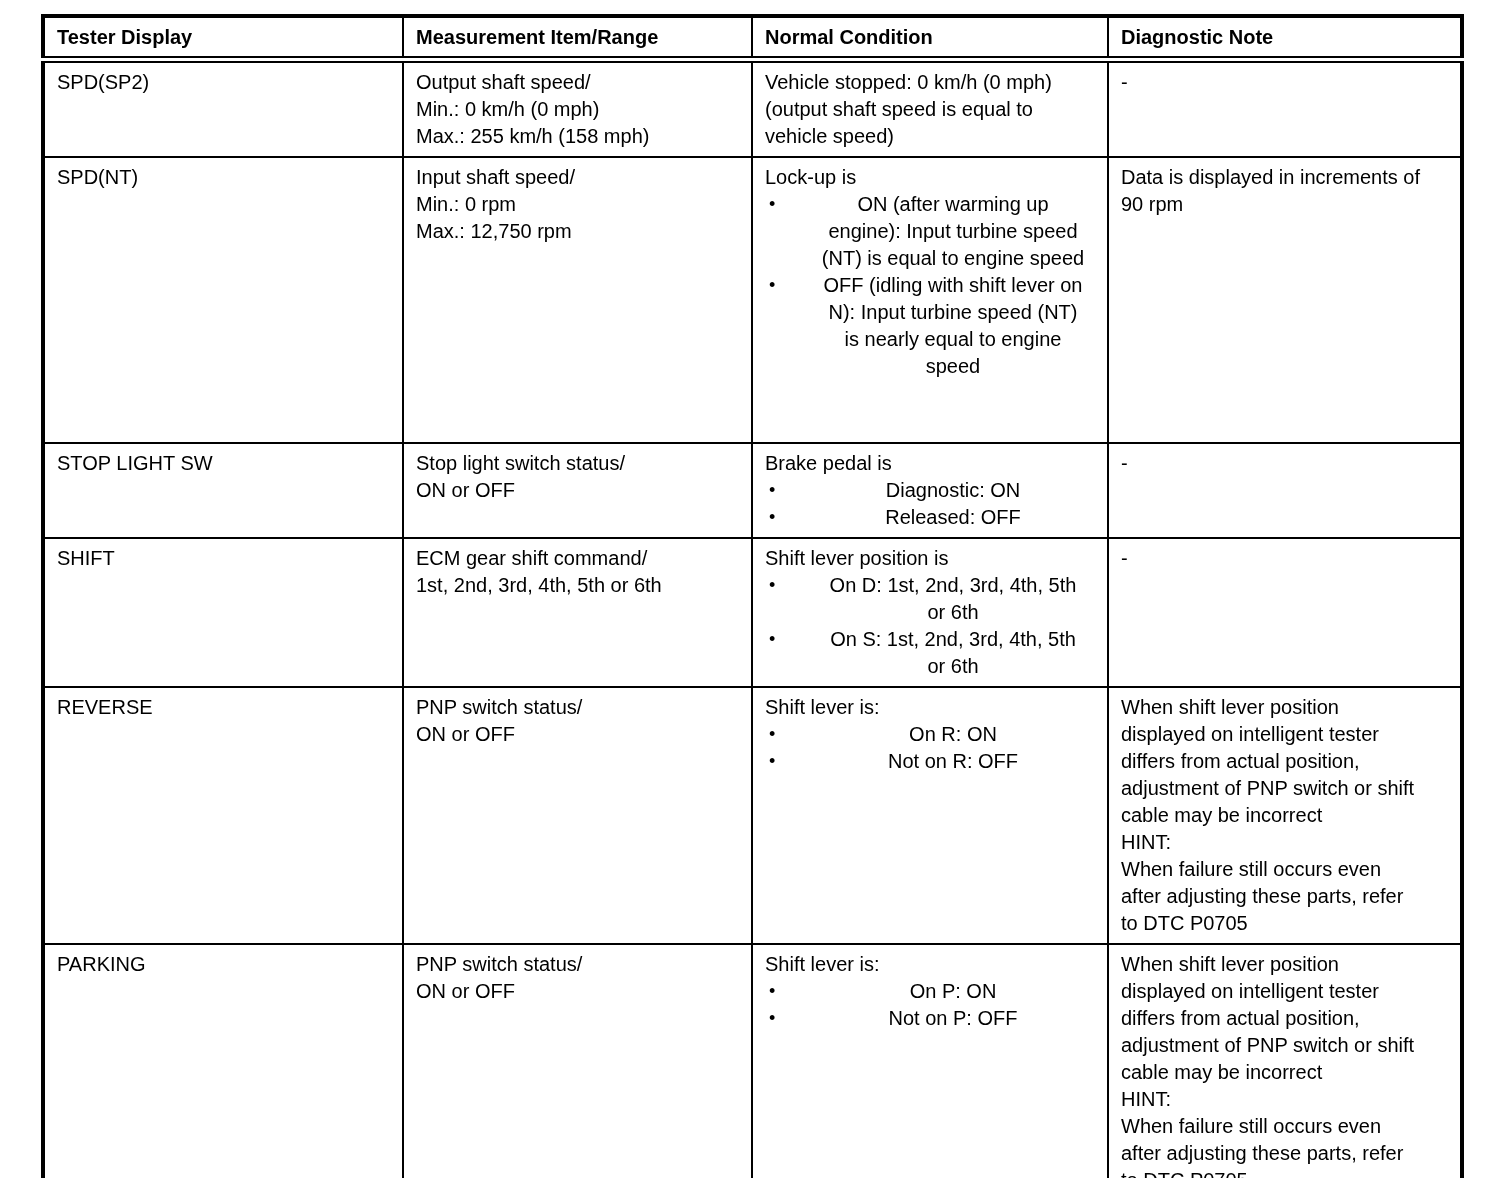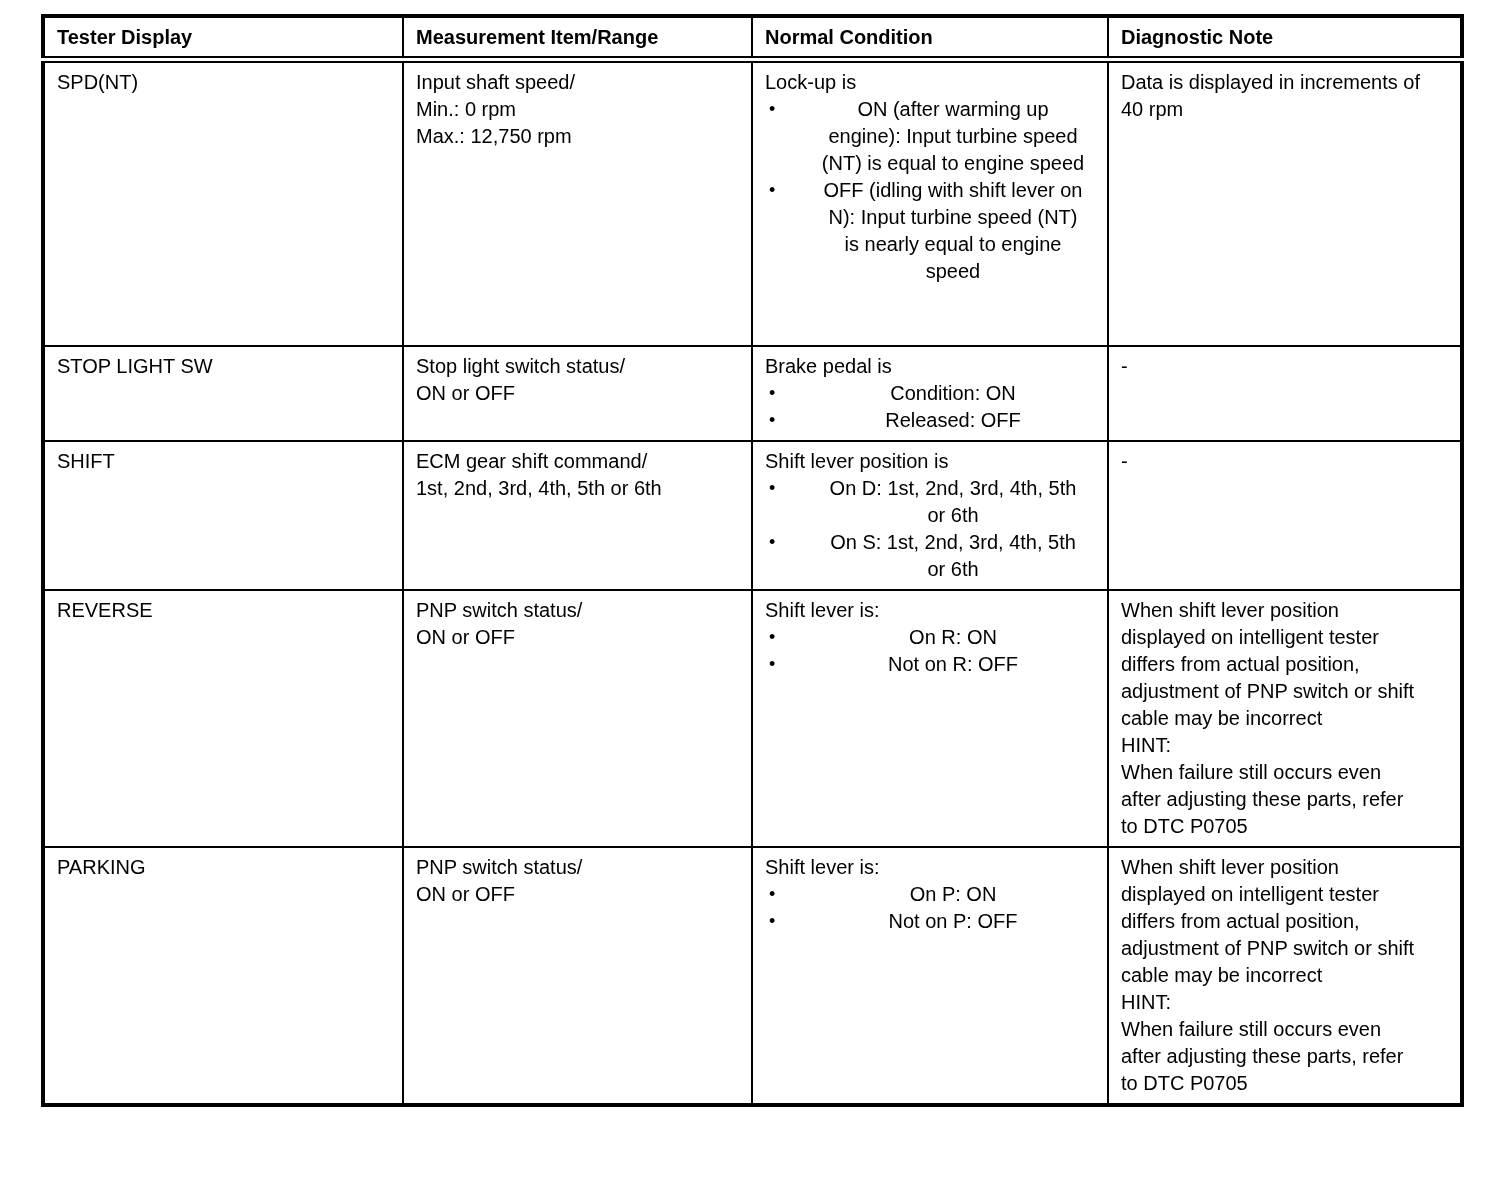--- a/index.html
+++ b/index.html
@@ -82,20 +82,38 @@
     <thead>
       <tr>
         <th>Tester Display</th>
         <th>Measurement Item/Range</th>
         <th>Normal Condition</th>
         <th>Diagnostic Note</th>
       </tr>
     </thead>
     <tbody>
 
+      <tr class="r1">
+        <td>
+          <div class="cell-text">SPD(SP2)</div>
+        </td>
+        <td>
+          <div class="cell-text">Output shaft speed/
+Min.: 0 km/h (0 mph)
+Max.: 255 km/h (158 mph)</div>
+        </td>
+        <td>
+          <div class="cell-text">Vehicle stopped: 0 km/h (0 mph)
+(output shaft speed is equal to
+vehicle speed)</div>
+        </td>
+        <td>
+          <div class="cell-text">-</div>
+        </td>
+      </tr>
 
       <tr class="r2">
         <td>
           <div class="cell-text">SPD(NT)</div>
         </td>
         <td>
           <div class="cell-text">Input shaft speed/
 Min.: 0 rpm
 Max.: 12,750 rpm</div>
         </td>
@@ -112,38 +130,38 @@
               <span class="bullet">•</span>
               <span class="li-text">OFF (idling with shift lever on
 N): Input turbine speed (NT)
 is nearly equal to engine
 speed</span>
             </li>
           </ul>
         </td>
         <td>
           <div class="cell-text">Data is displayed in increments of
-40 rpm</div>
+90 rpm</div>
         </td>
       </tr>
 
       <tr class="r3">
         <td>
           <div class="cell-text">STOP LIGHT SW</div>
         </td>
         <td>
           <div class="cell-text">Stop light switch status/
 ON or OFF</div>
         </td>
         <td>
           <div class="cell-text">Brake pedal is</div>
           <ul class="bullets">
             <li>
               <span class="bullet">•</span>
-              <span class="li-text">Condition: ON</span>
+              <span class="li-text">Diagnostic: ON</span>
             </li>
             <li>
               <span class="bullet">•</span>
               <span class="li-text">Released: OFF</span>
             </li>
           </ul>
         </td>
         <td>
           <div class="cell-text">-</div>
         </td>

